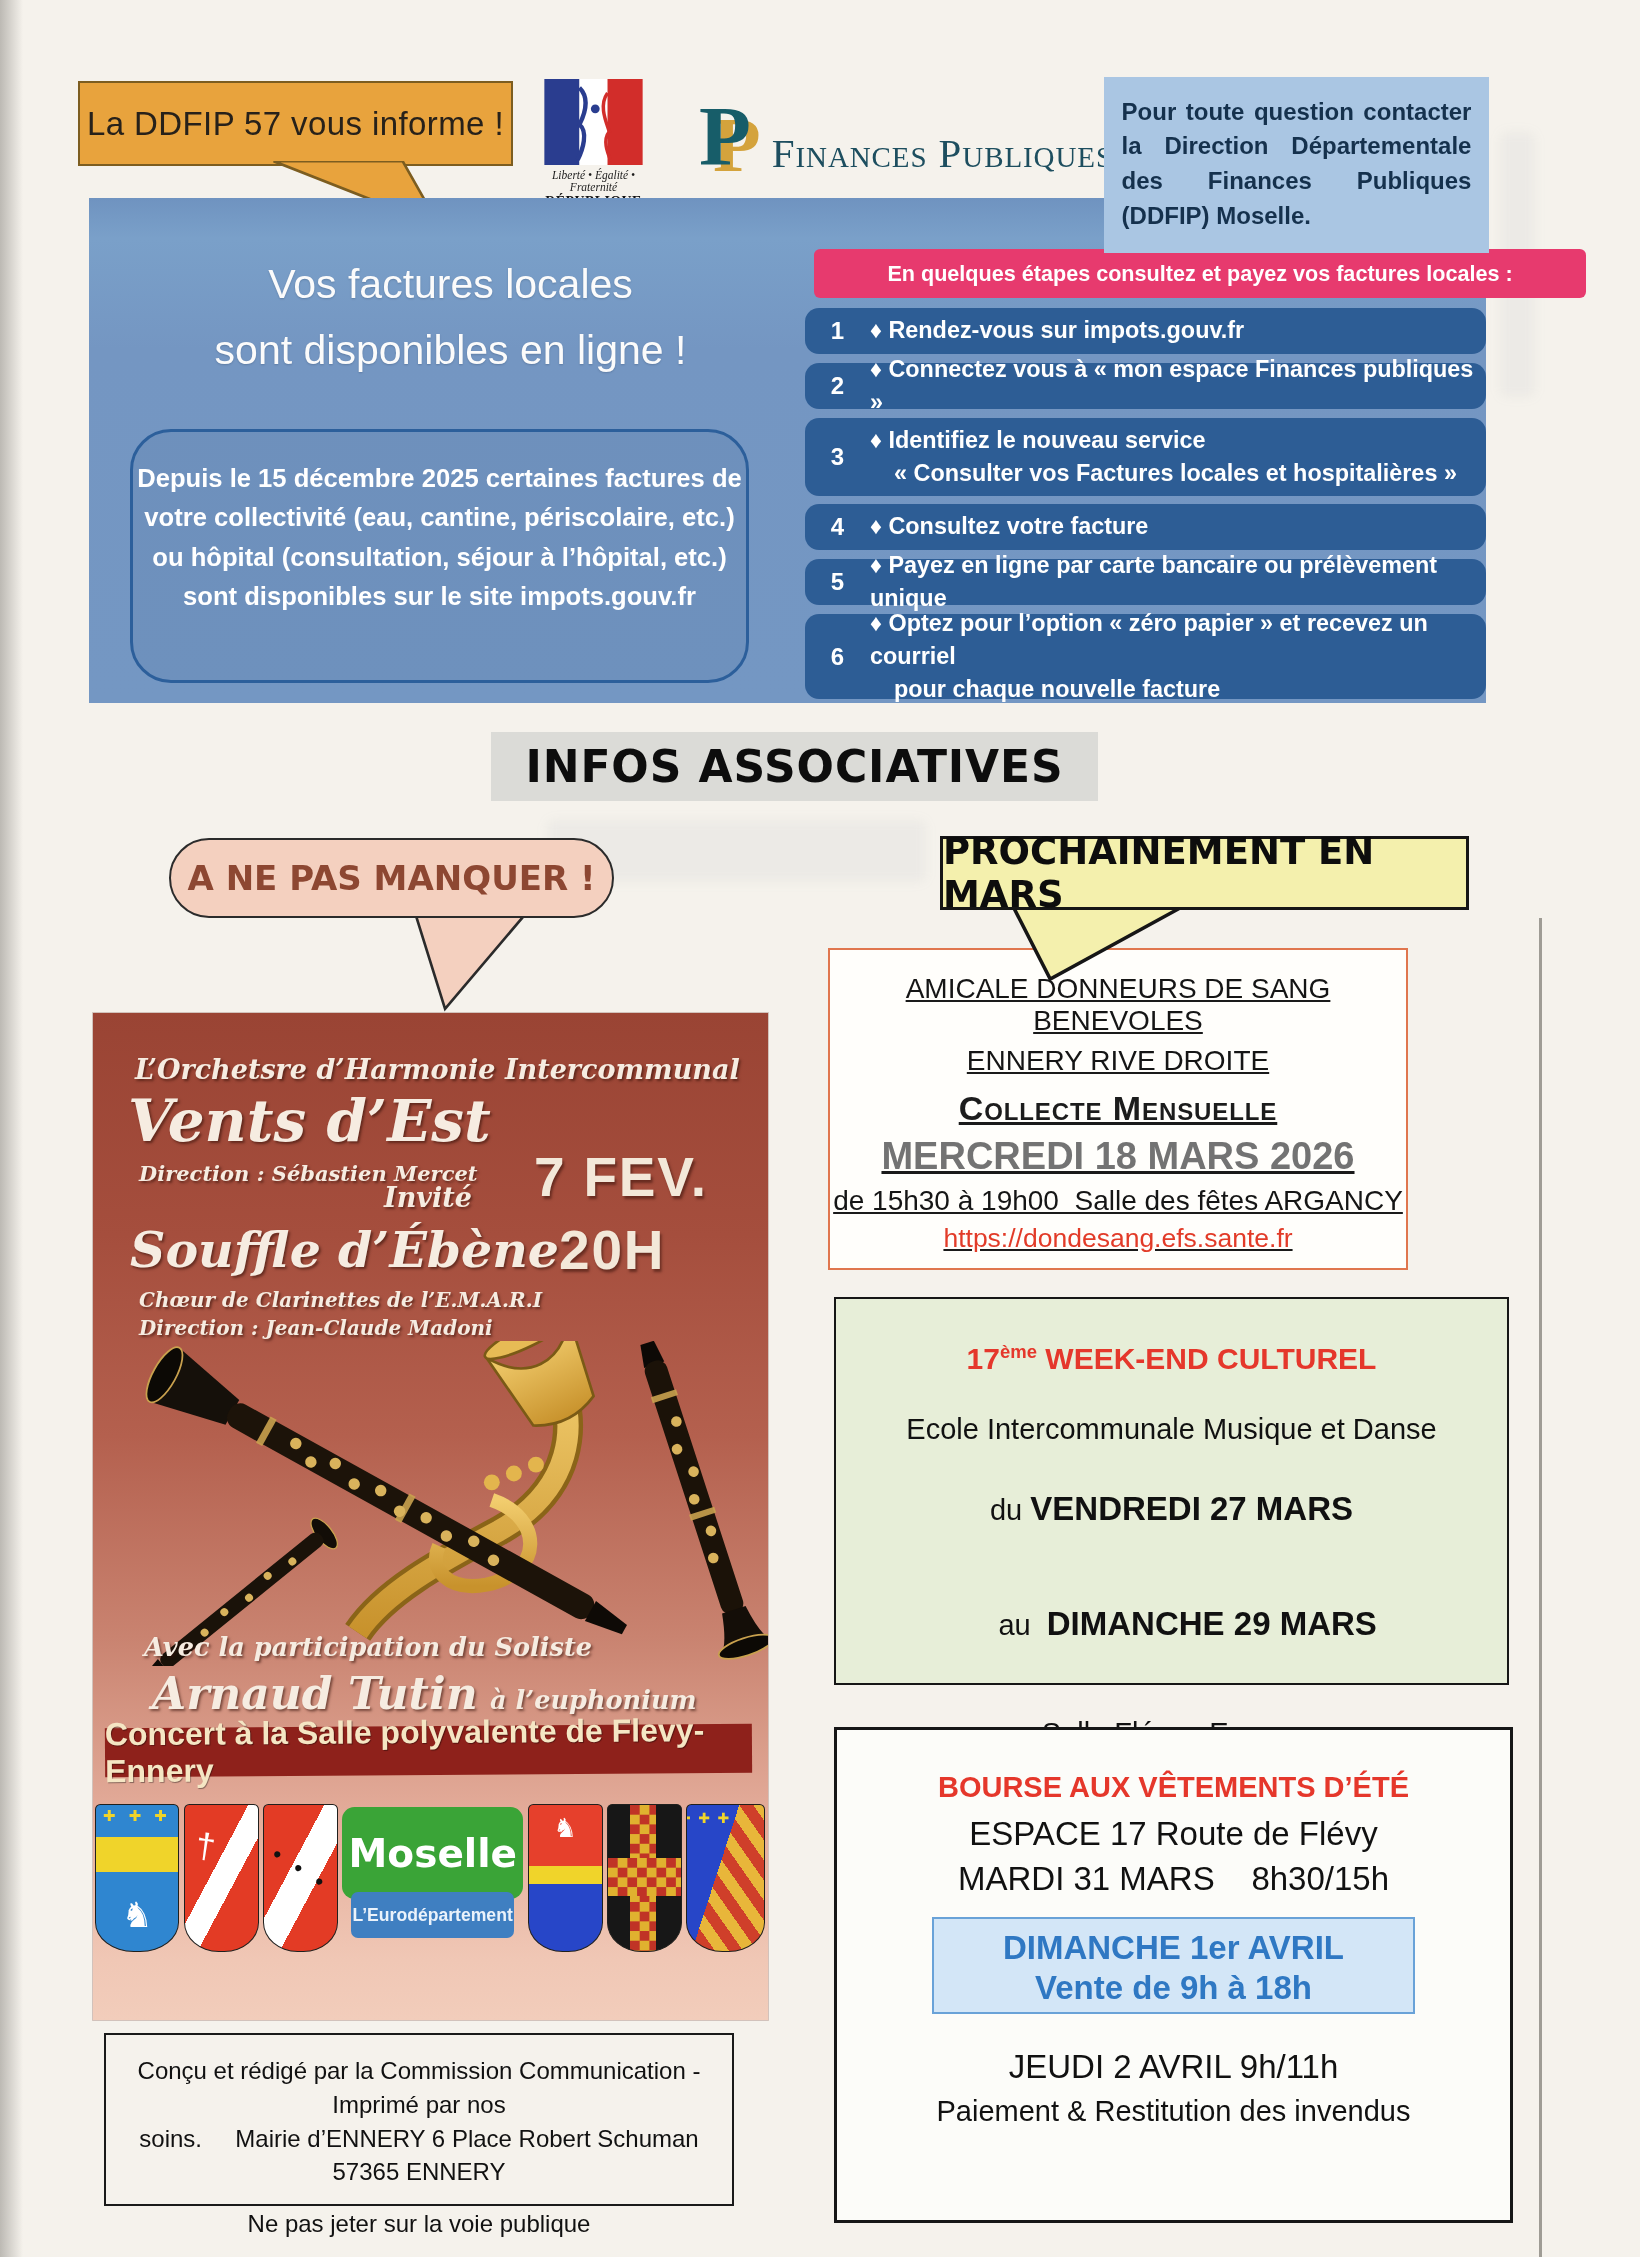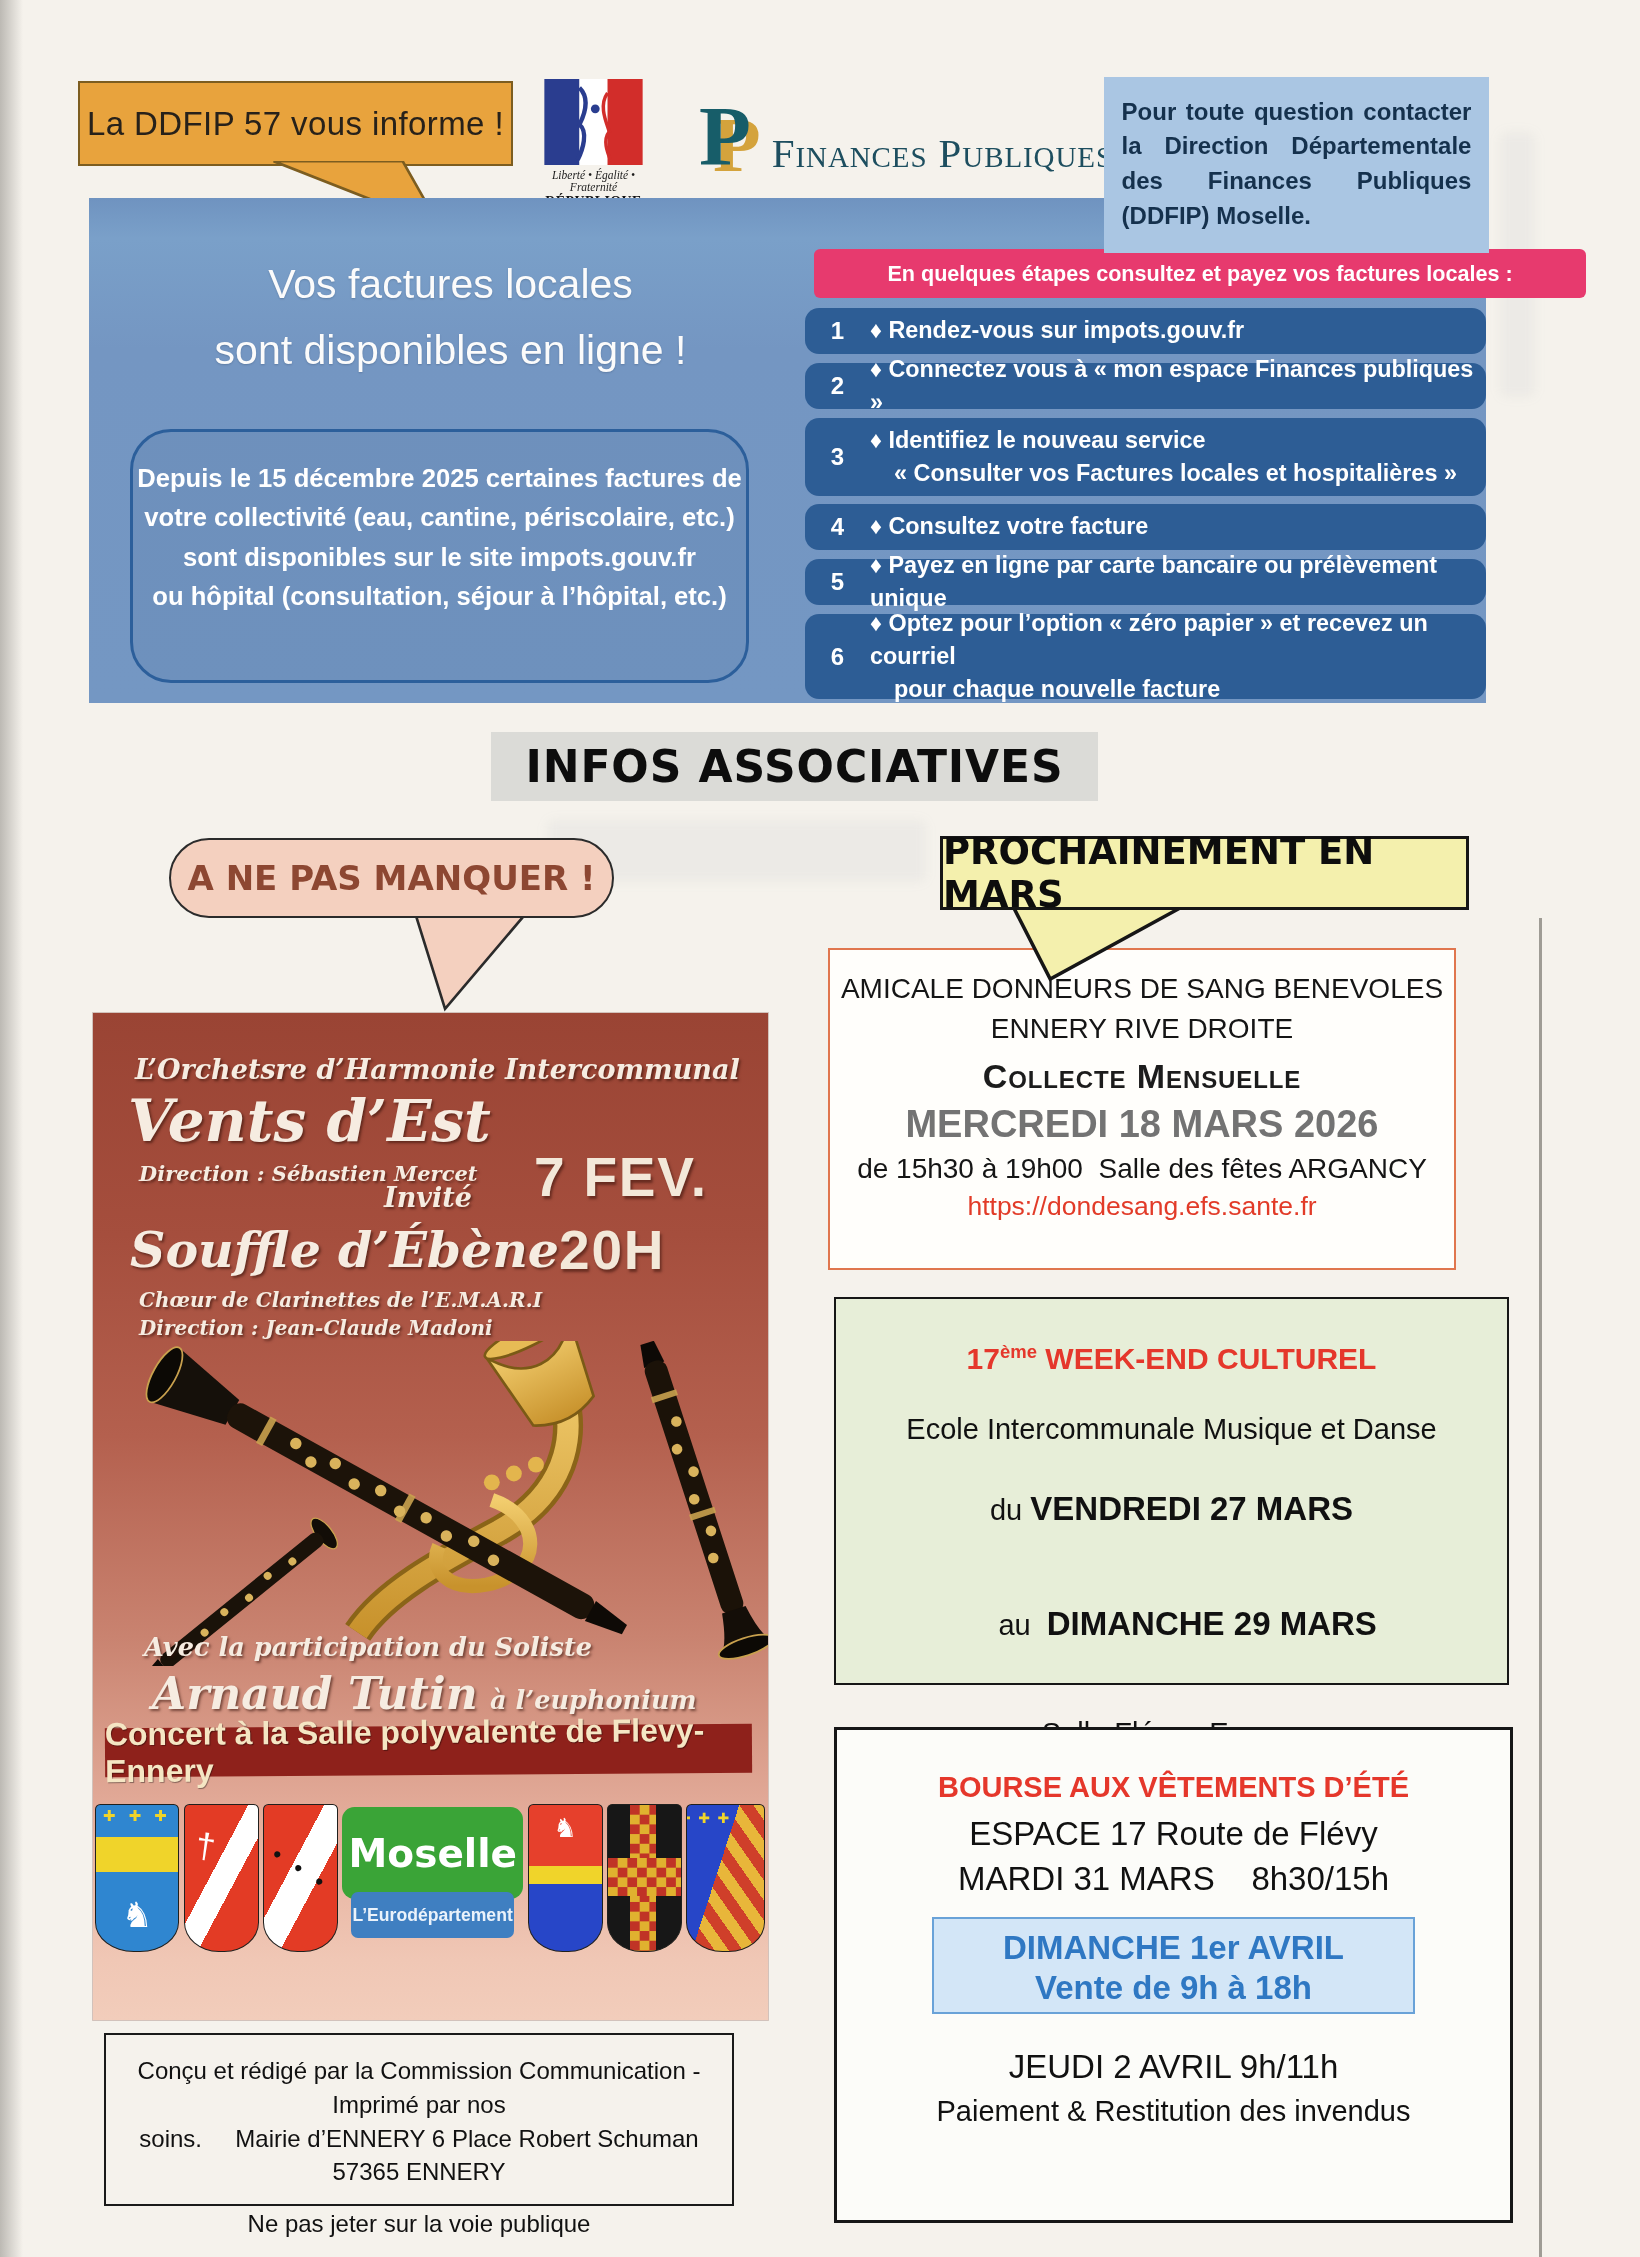--- a/index.html
+++ b/index.html
@@ -66,22 +66,22 @@
   .manquer-bubble{left:169px;top:838px;width:441px;height:76px;background:#f4d0bf;
     border:2.6px solid #2b2b2b;border-radius:42px;display:flex;align-items:center;justify-content:center;
     font-family:"DejaVu Sans",sans-serif;font-weight:bold;font-size:34px;color:#8d4732;z-index:3;}
   .manquer-tail{left:401px;top:910px;width:141px;height:106px;z-index:2;}
   .prochainement{left:940px;top:836px;width:529px;height:74px;background:#f4f0ad;
     border:3.5px solid #161616;display:flex;align-items:center;justify-content:center;
     font-family:"DejaVu Sans",sans-serif;font-weight:bold;font-size:37px;color:#0d0d0d;z-index:3;box-sizing:border-box;}
   .prochainement-tail{left:1006px;top:907px;width:185px;height:79px;z-index:2;}
 
   
-  .sang-box{left:828px;top:948px;width:628px;height:322px;background:#fffefb;
-    border:2.6px solid #e0764e;box-sizing:border-box;text-align:center;padding-top:23px;}
+  .sang-box{left:828px;top:948px;width:580px;height:322px;background:#fffefb;
+    border:2.6px solid #e0764e;box-sizing:border-box;text-align:center;padding-top:23px;text-decoration:underline;}
   .sang-l1,.sang-l2{font-size:28px;color:#151515;}
   .sang-l2{margin-top:8px;}
   .sang-l3{margin-top:11.5px;font-variant:small-caps;font-size:34px;font-weight:600;color:#1c1c1c;letter-spacing:0.9px;}
   .sang-l4{margin-top:7px;font-size:38px;font-weight:600;color:#737373;}
   .sang-l5{margin-top:7px;font-size:28px;color:#151515;white-space:pre-wrap;}
   .sang-l6{margin-top:14px;font-size:26.5px;color:#151515;white-space:pre-wrap;}
   .sang-l7{margin-top:6.2px;font-size:26.5px;color:#e23b28;}
 
   
   .poster{left:93px;top:1013px;width:675px;height:1007px;overflow:hidden;
@@ -210,22 +210,22 @@
 </div>
 
 <div class="abs panel">
   <div class="abs panel-title">
     <div>Vos factures locales</div>
     <div>sont disponibles en ligne !</div>
   </div>
   <div class="abs panel-info">
     <div>Depuis le 15 décembre 2025 certaines factures de</div>
     <div>votre collectivité (eau, cantine, périscolaire, etc.)</div>
+    <div>ou hôpital (consultation, séjour à l’hôpital, etc.)</div>
     <div>sont disponibles sur le site impots.gouv.fr</div>
-    <div>ou hôpital (consultation, séjour à l’hôpital, etc.)</div>
   </div>
 
   <div class="abs steps-header">
     <span>En quelques étapes consultez et payez vos factures locales :</span>
   </div>
 
   <div class="abs step s1">
     <div class="num">1</div>
     <div class="lines">
         <div>♦ Rendez-vous sur impots.gouv.fr</div>

